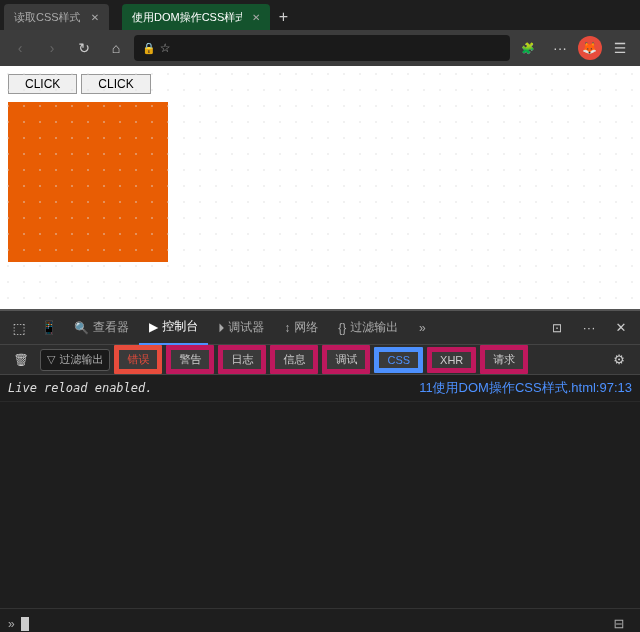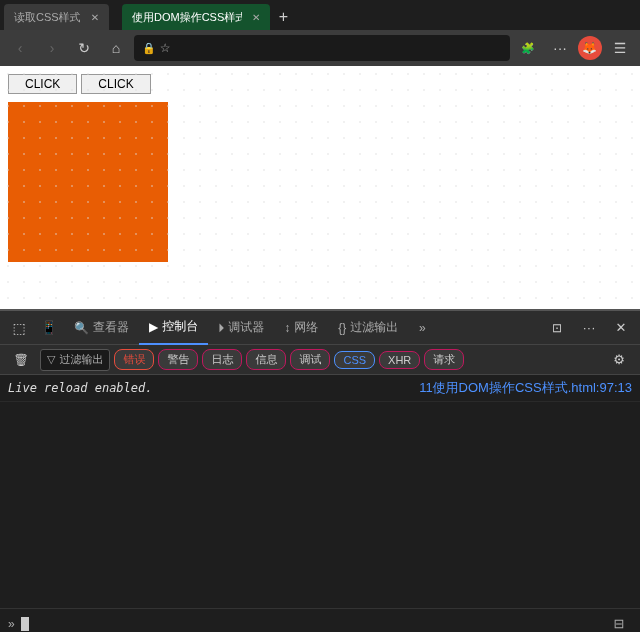--- a/index.html
+++ b/index.html
@@ -221,22 +221,22 @@
       flex: 0 0 auto;
     }
     .console-filter span { color: #aaa; font-size: 11px; }
     .console-filter-text { color: #ccc; font-size: 11px; }
 
     .filter-btn {
       padding: 2px 8px;
       font-size: 11px;
       color: #ccc;
       background: #3a3a3a;
-      border: 1px solid #be185d;
-      border-radius: 8px;
+      border: 5px solid #be185d;
+      border-radius: 1px;
       cursor: pointer;
     }
     .filter-btn.active {
       color: #e74c3c;
       border-color: #e74c3c;
     }
     .filter-btn.css-active {
       color: #4d90fe;
       border-color: #4d90fe;
     }

